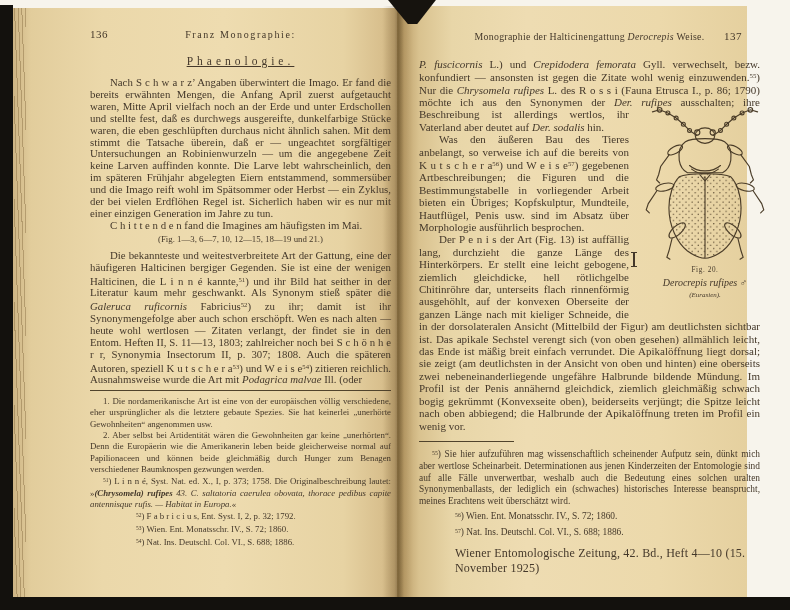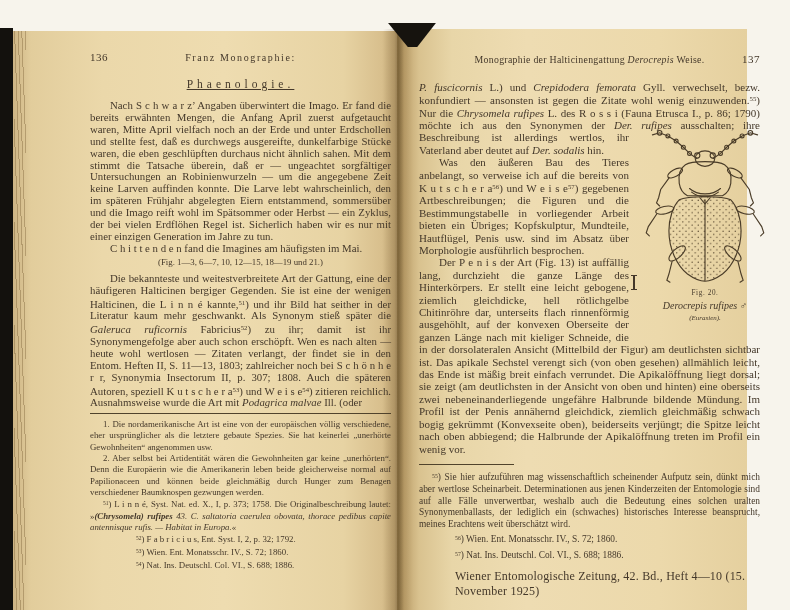--- a/index.html
+++ b/index.html
@@ -1,21 +1,21 @@
 <!DOCTYPE html>
 <html><head>
 <meta charset="utf-8">
 <style>
   html,body{margin:0;padding:0;}
   body{
     width:790px;height:610px;overflow:hidden;position:relative;
     background:#f7f4ec;
     font-family:"Liberation Serif","DejaVu Serif",serif;
   }
-  .scan{position:absolute;inset:0;margin-top:23px;}
+  .scan{position:absolute;inset:0;}
   .edge-left{position:absolute;left:0;top:5px;width:13px;height:605px;background:#13110d;}
   .edge-bottom{position:absolute;left:0;top:597px;width:790px;height:13px;background:#13110d;}
   .page{position:absolute;color:#44382a;}
   .page-left{
     left:13px;top:8px;width:384px;height:589px;
     background:linear-gradient(90deg,#cdb484 0,#e2cd9c 18px,#ebd8aa 90px,#eedcb0 55%,#e7d3a3 86%,#d8bf8d 96%,#c0a471 100%);
   }
   .page-right{
     left:397px;top:6px;width:350px;height:591px;
     background:linear-gradient(90deg,#a2854f 0,#bfa26c 7px,#d9c28f 22px,#e8d6a8 55px,#eedcb2 130px,#ecd9ab 75%,#e5d09f 100%);
@@ -29,21 +29,21 @@
 
   .pl-content{position:absolute;left:77px;top:20px;width:301px;}
   .pr-content{position:absolute;left:22px;top:24px;width:341px;}
 
   .pagehead{display:flex;align-items:baseline;}
   .pagehead .pageno{font-size:11px;letter-spacing:.5px;}
   .pagehead .spacer{width:36px;}
   .pl-content .pagehead .pageno{width:36px;}
   .runhead{flex:1;text-align:center;font-size:10px;letter-spacing:1.6px;}
   .pr-content .runhead{letter-spacing:.3px;font-size:9.8px;}
-  .pr-content .pagehead .pageno{width:36px;text-align:right;}
+  .pr-content .pagehead .pageno{width:36px;text-align:left;}
 
   .section-heading{text-align:center;font-size:11.5px;letter-spacing:4px;margin:15px 0 10px;text-decoration:underline;}
   p.body{margin:0;font-size:10.8px;line-height:11.9px;text-align:justify;}
   .pr-content p.body{font-size:11px;line-height:12.4px;}
   .ind{text-indent:20px;}
   .species-head{text-align:center;font-size:11px;margin-top:9px;letter-spacing:.4px;}
   .figref{text-align:center;font-size:8.8px;margin:2px 0 6px;}
 
   .seg-n{}
   .seg-b{font-weight:bold;}

